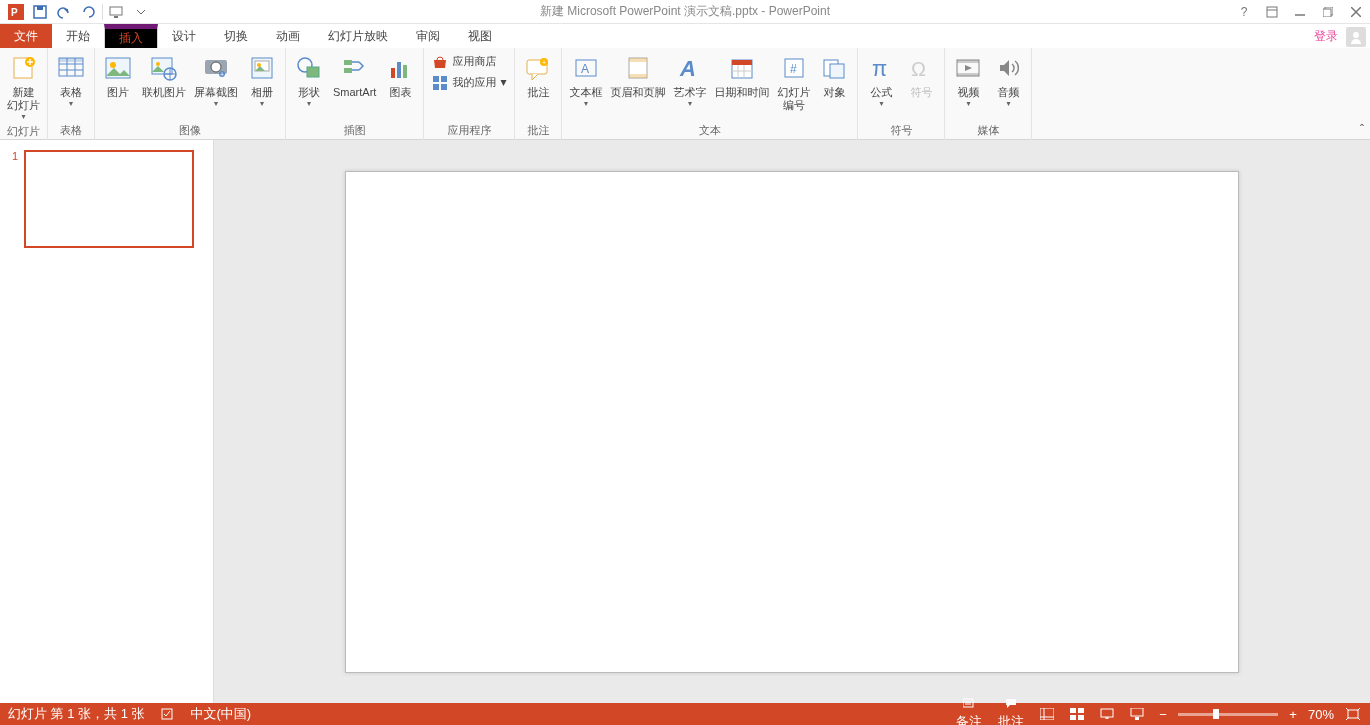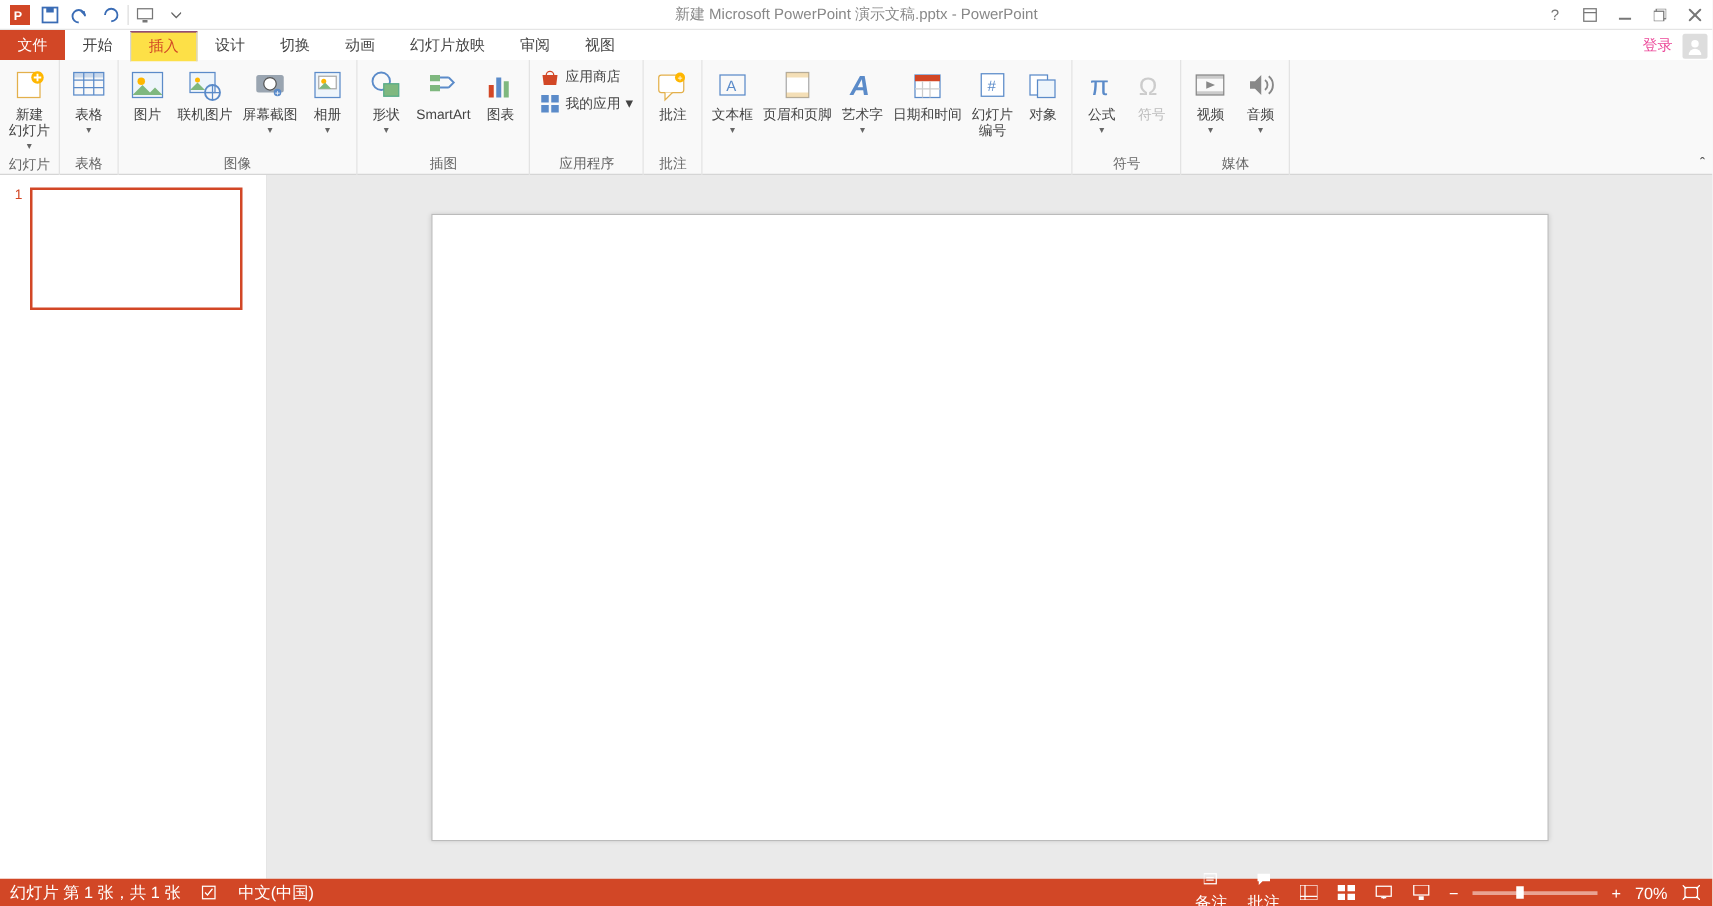--- a/index.html
+++ b/index.html
@@ -10,24 +10,24 @@
 .qat { display:flex; align-items:center; gap:0; padding-left:4px; }
 .qat-btn { width:24px; height:20px; display:flex; align-items:center; justify-content:center; cursor:pointer; }
 .qat-sep { width:1px; height:16px; background:#ddd; margin:0 2px; }
 .title-text { position:absolute; left:50%; transform:translateX(-50%); color:#888; font-size:12px; }
 .win-ctrl { position:absolute; right:0; display:flex; align-items:center; gap:0; }
 .win-btn { width:28px; height:20px; display:flex; align-items:center; justify-content:center; cursor:pointer; color:#777; font-size:12px; }
 .login-label { font-size:12px; color:#ec4899; padding:2px 4px; }
 .avatar { width:20px; height:20px; background:#ddd; border-radius:2px; display:flex; align-items:center; justify-content:center; color:#fff; }
 
 
-.tabstrip { height:24px; background:#fff; display:flex; align-items:center; position:relative; }
+.tabstrip { height:24px; background:#fff; display:flex; align-items:flex-start; position:relative; }
 .tab { padding:4px 14px; font-size:12px; color:#444; cursor:pointer; height:24px; display:flex; align-items:center; }
 .tab.file { background:#d24726; color:#fff; }
-.tab.active { background:#fde047; color:#d24726; border-top:1px solid #701a75; border-left:1px solid #d5d5d5; border-right:1px solid #d5d5d5; margin-bottom:-1px; z-index:2; }
+.tab.active { background:#000000; color:#d24726; border-top:5px solid #701a75; border-left:1px solid #d5d5d5; border-right:1px solid #d5d5d5; margin-bottom:-1px; z-index:2; }
 .login-area { position:absolute; right:4px; top:2px; display:flex; align-items:center; gap:4px; }
 
 
 .ribbon { height:92px; background:#f9f9f9; border-bottom:1px solid #d5d5d5; display:flex; position:relative; }
 .group { display:flex; flex-direction:column; height:92px; border-right:1px solid #e3e3e3; }
 .group-items { flex:1; display:flex; align-items:flex-start; padding:2px 4px 0 4px; gap:2px; }
 .group-label { text-align:center; font-size:11px; color:#666; padding:1px 0 2px 0; }
 .rbtn { display:flex; flex-direction:column; align-items:center; justify-content:flex-start; padding:2px 3px; cursor:pointer; min-width:36px; }
 .rbtn .ico { display:flex; align-items:center; justify-content:center; margin-bottom:2px; }
 .rbtn .ico.lg { width:32px; height:32px; }
@@ -384,20 +384,21 @@
       <div class="rbtn">
         <div class="ico lg">
             <svg width="28" height="28">
               <rect x="4" y="6" width="14" height="16" fill="#fff" stroke="#5b8bc9"></rect>
               <rect x="10" y="10" width="14" height="14" fill="#eef5fb" stroke="#5b8bc9"></rect>
             </svg>
           </div>
         <div class="lbl">对象</div>
       </div>
     </div>
+    <div class="group-label">文本</div>
   </div>
 
   <div class="group">
     <div class="group-items">
       <div class="rbtn">
         <div class="ico lg">
             <svg width="28" height="28">
               <text x="5" y="22" font-size="22" fill="#5b8bc9" font-family="serif">π</text>
             </svg>
           </div>

